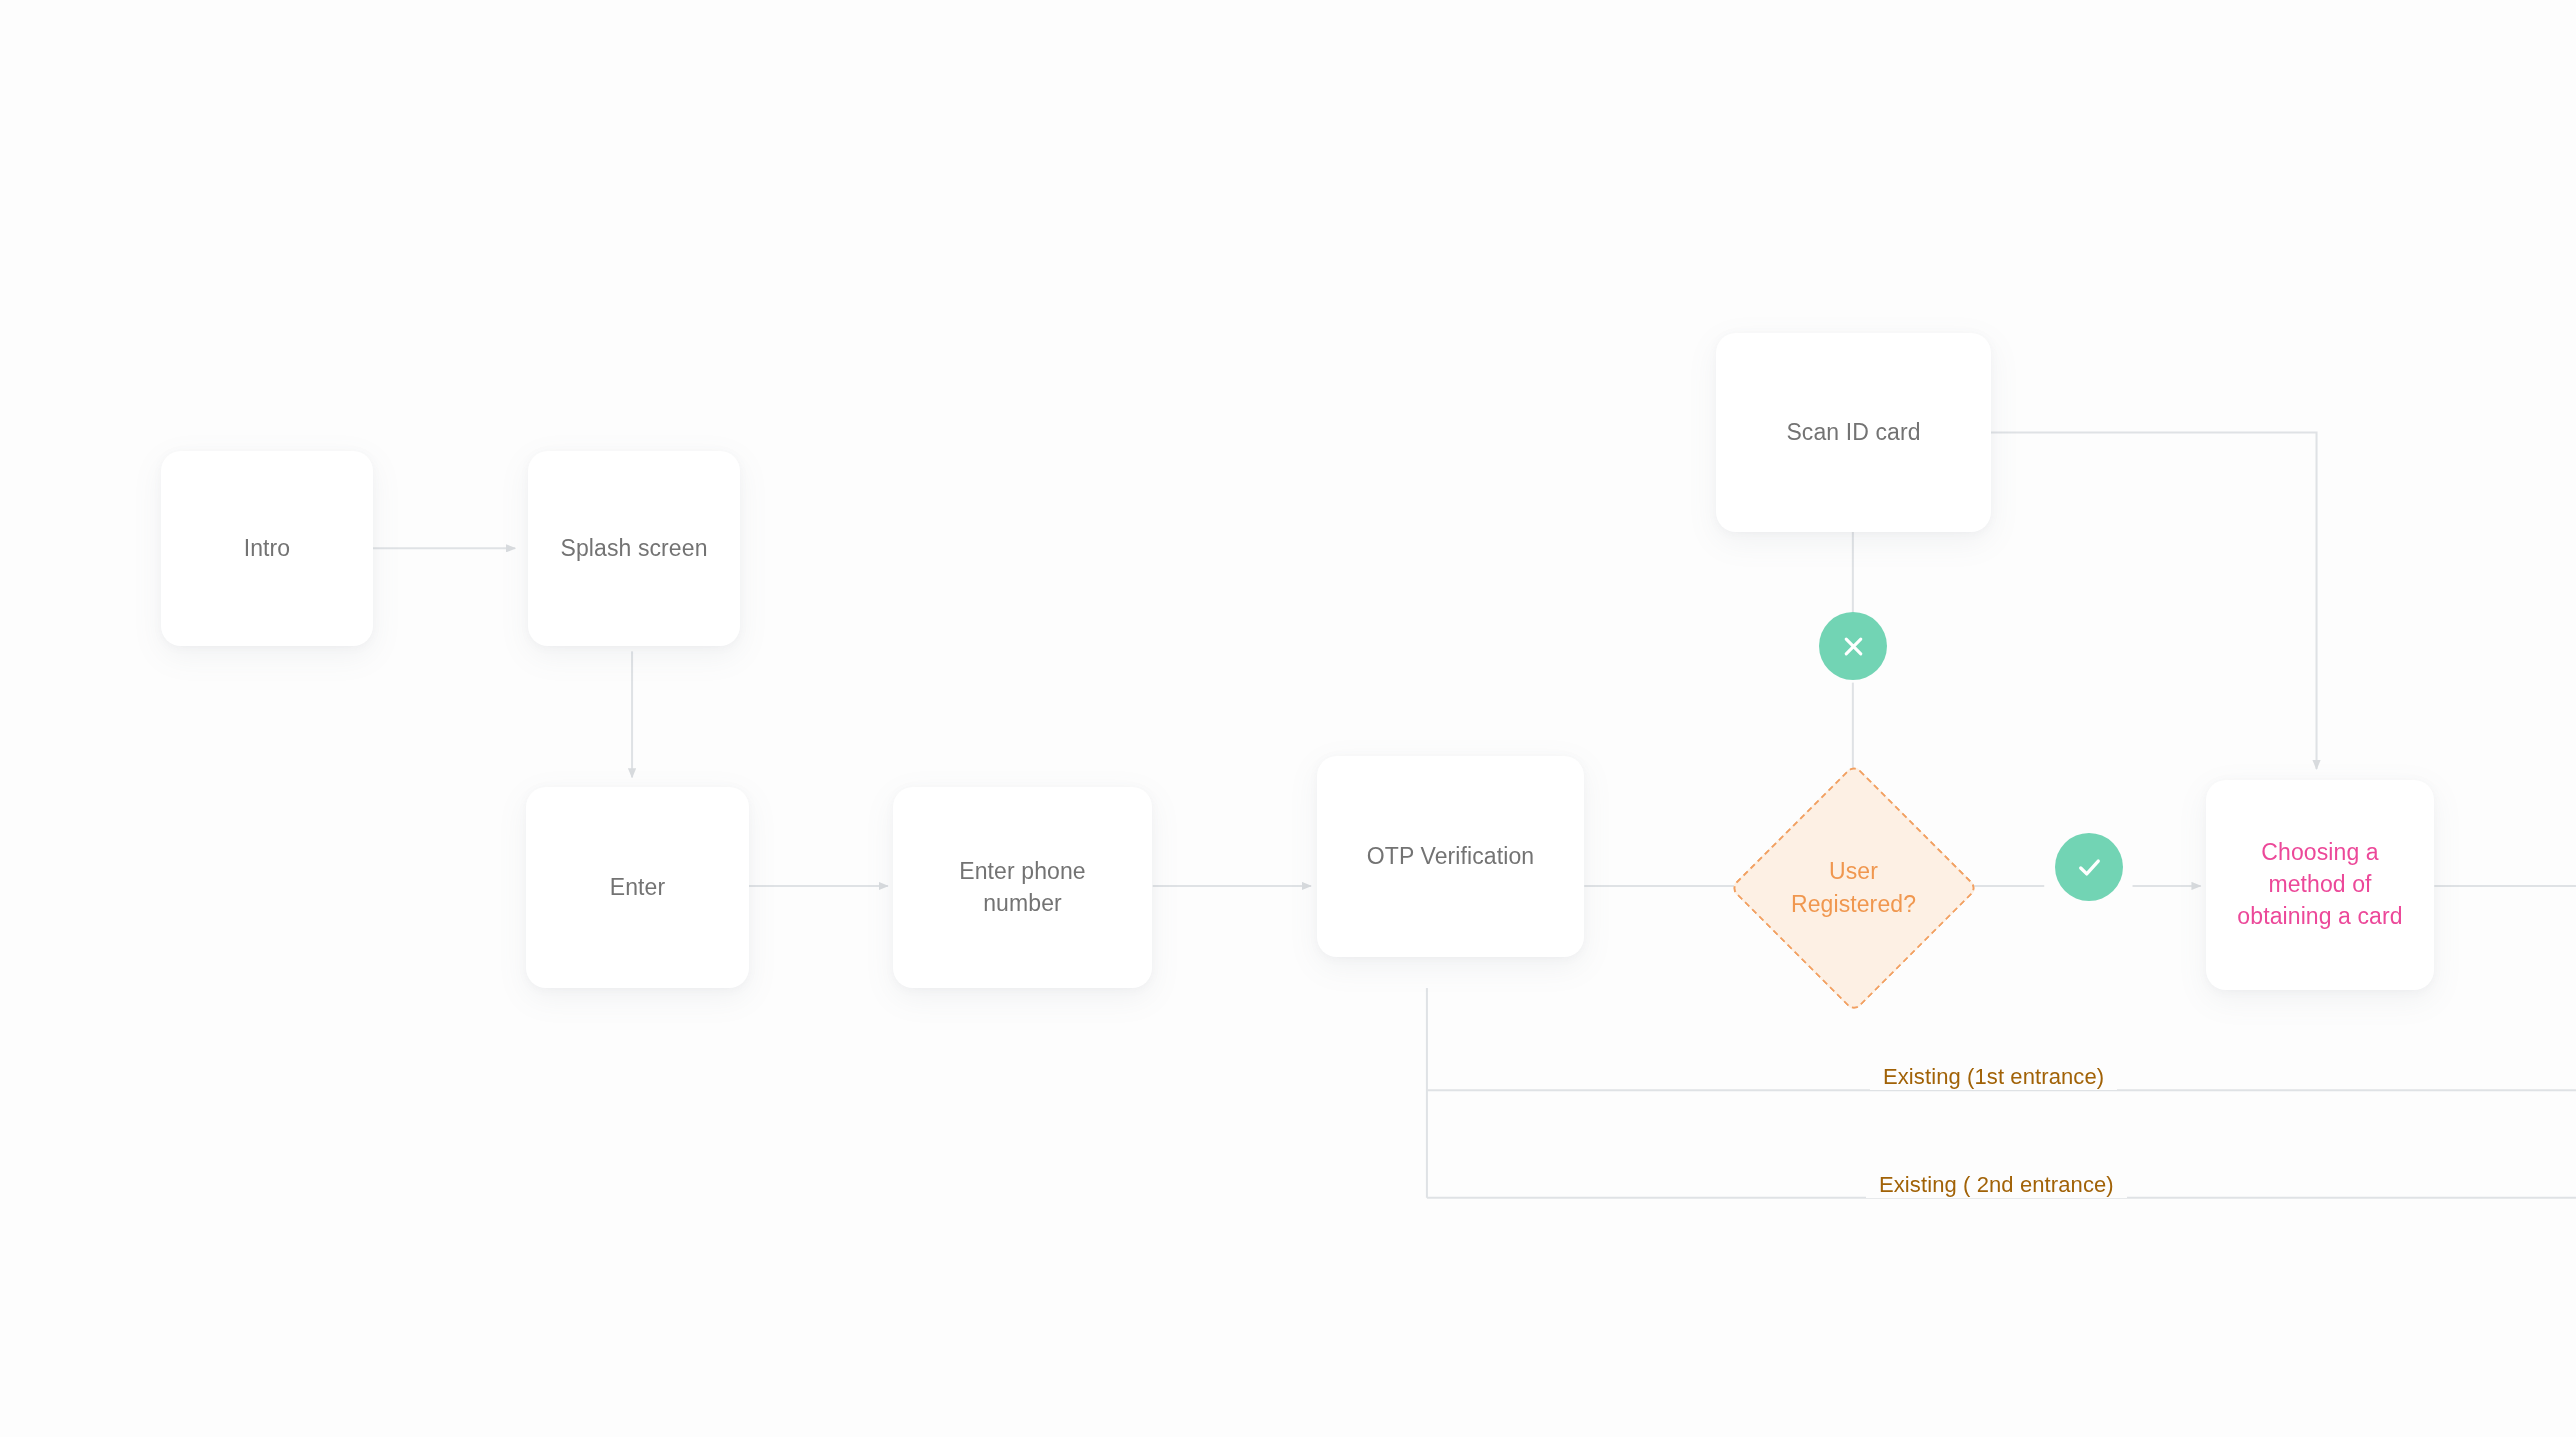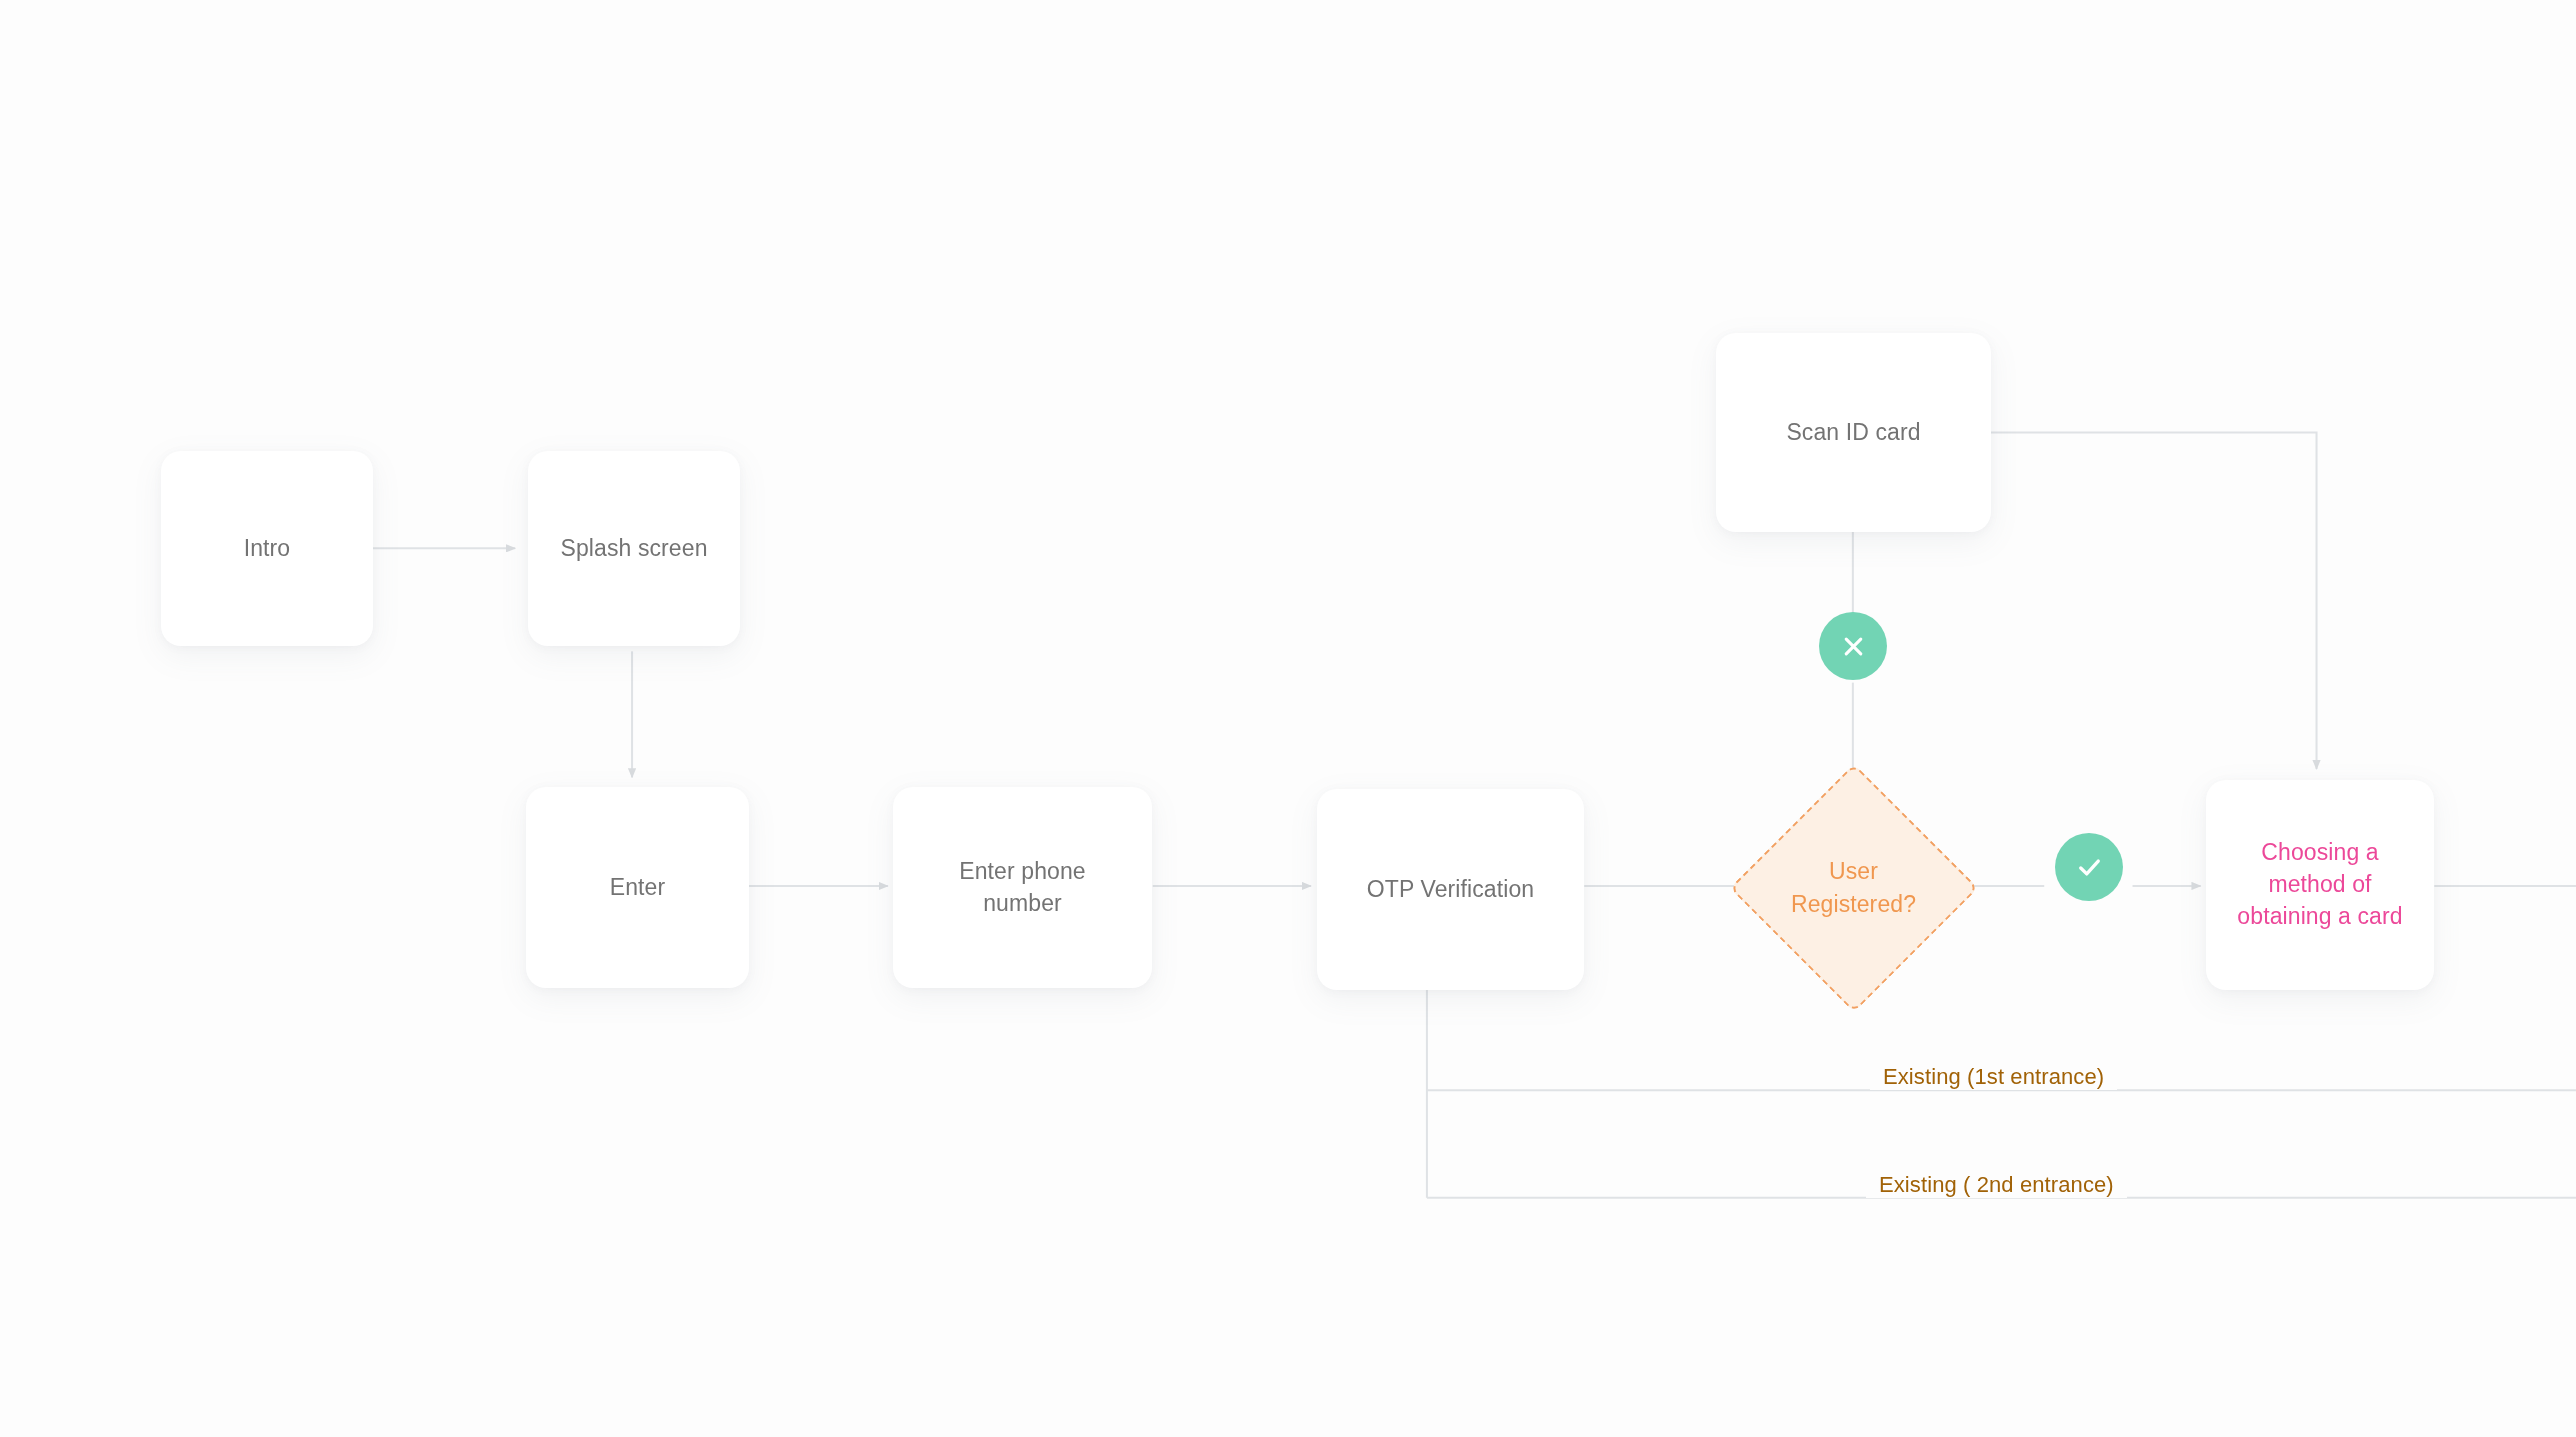--- a/index.html
+++ b/index.html
@@ -148,21 +148,21 @@
   </div>
 
   <div class="node" style="left:526px; top:787px; width:223px; height:201px;">
     <span>Enter</span>
   </div>
 
   <div class="node" style="left:893px; top:787px; width:259px; height:201px;">
     <span style="max-width:166px;">Enter phone number</span>
   </div>
 
-  <div class="node" style="left:1317px; top:789px; width:267px; height:201px;">
+  <div class="node" style="left:1317px; top:756px; width:267px; height:201px;">
     <span>OTP Verification</span>
   </div>
 
   <div class="node" style="left:1716px; top:333px; width:275px; height:199px;">
     <span>Scan ID card</span>
   </div>
 
   <div class="diamond-wrap" style="left:1730px; top:764px; width:247px; height:247px;">
     <div class="diamond-shape"></div>
     <div class="diamond-label" style="max-width:138px;">User Registered?</div>

